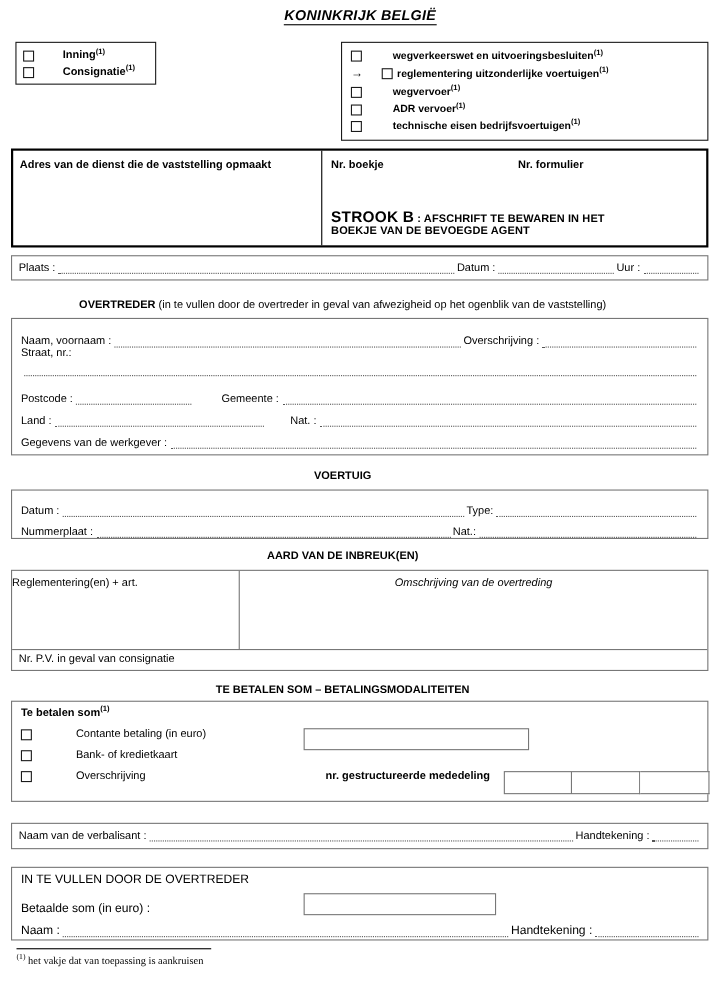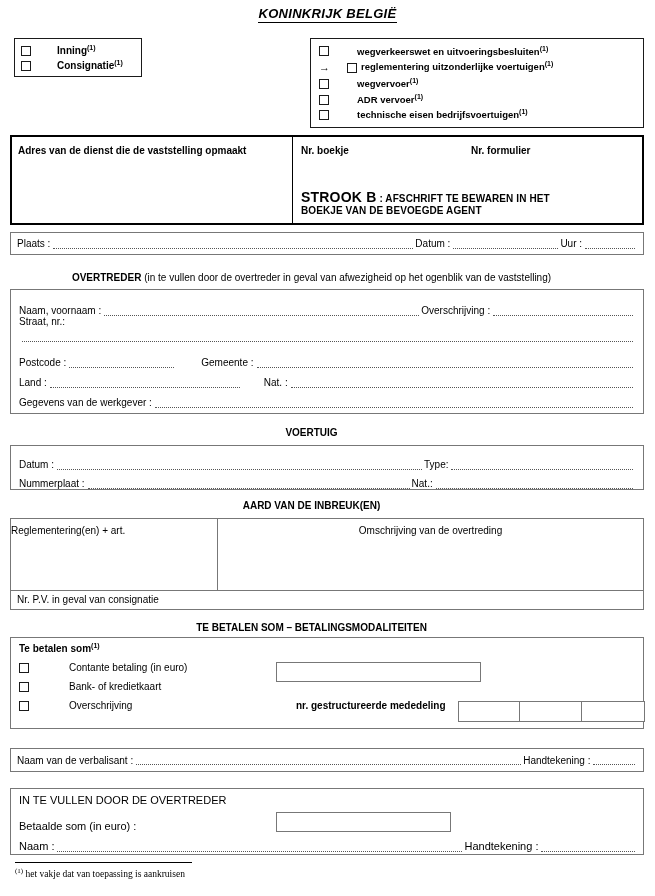--- a/index.html
+++ b/index.html
@@ -230,20 +230,21 @@
     border-right: 1px solid #777;
     box-sizing: border-box;
     padding-top: 6px;
     font-size: 10px;
   }
   .inbr-c2 {
     flex: 1;
     text-align: center;
     padding-top: 6px;
     font-size: 10px;
+    font-style: italic;
   }
   .inbr-foot {
     border-top: 1px solid #777;
     height: 20px;
     box-sizing: border-box;
     padding: 3px 0 0 6px;
     font-size: 10px;
   }
 
   

